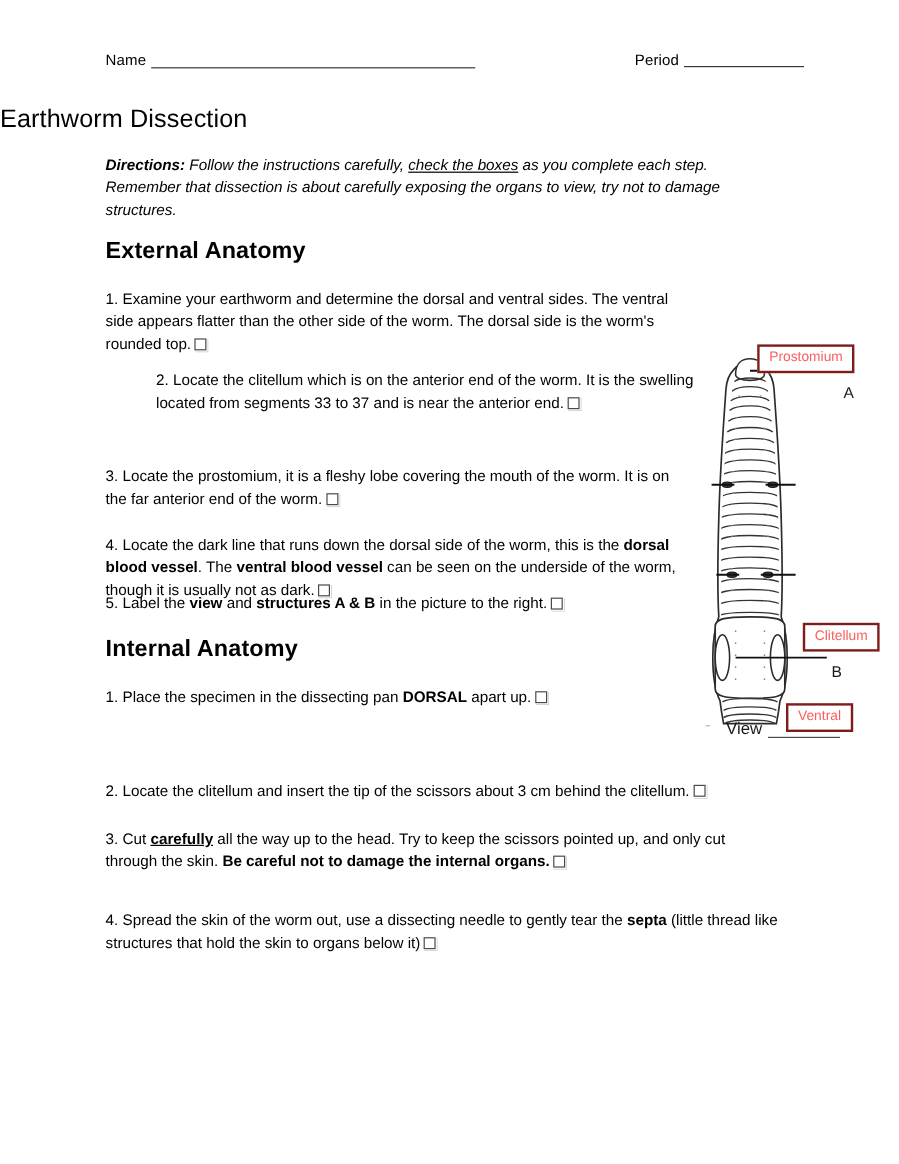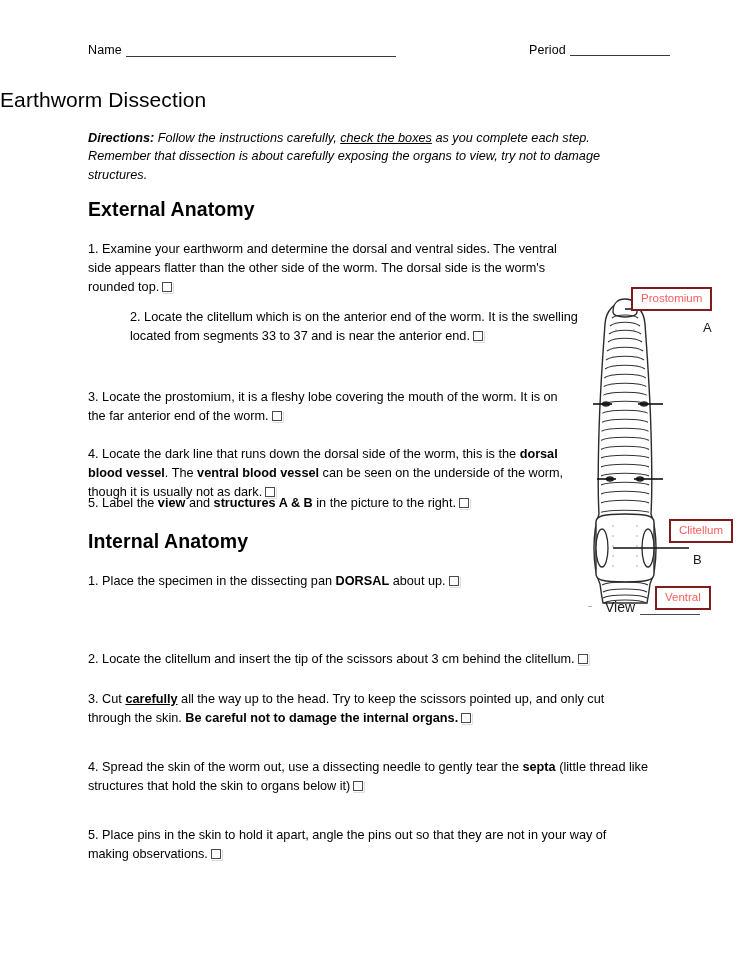--- a/index.html
+++ b/index.html
@@ -225,38 +225,35 @@
     <span>4.</span><span> Locate the dark line that runs down the dorsal side of the worm, this is the </span><b>dorsal blood vessel</b><span>. The </span><b>ventral blood vessel</b><span> can be seen on the underside of the worm, though it is usually not as dark.</span><span class="cbox"></span>
   </div>
 
   <div class="item" id="item-e5">
     <span>5.</span><span> Label the </span><b>view</b><span> and </span><b>structures A &amp; B</b><span> in the picture to the right.</span><span class="cbox"></span>
   </div>
 
   <h2 class="section" id="sec-internal">Internal Anatomy</h2>
 
   <div class="item" id="item-i1">
-    <span>1.</span><span>  Place the specimen in the dissecting pan </span><b>DORSAL</b><span> about up.</span><span class="cbox"></span>
+    <span>1.</span><span>  Place the specimen in the dissecting pan </span><b>DORSAL</b><span> apart up.</span><span class="cbox"></span>
   </div>
 
   <div class="item" id="item-i2">
     <span>2.</span><span>  Locate the clitellum and insert the tip of the scissors about 3 cm behind the clitellum.</span><span class="cbox"></span>
   </div>
 
   <div class="item" id="item-i3">
     <span>3.</span><span>  Cut </span><b><u>carefully</u></b><span> all the way up to the head.  Try to keep the scissors pointed up, and only cut through the skin. </span><b>Be careful not to damage the internal organs.</b><span class="cbox"></span>
   </div>
 
   <div class="item" id="item-i4">
     <span>4.</span><span>  Spread the skin of the worm out, use a dissecting needle to gently tear the </span><b>septa</b><span> (little thread like structures that hold the skin to organs below it)</span><span class="cbox"></span>
   </div>
 
-  <div class="item" id="item-i5">
-    <span>5.</span><span>  Place pins in the skin to hold it apart, angle the pins out so that they are not in your way of making observations.</span><span class="cbox"></span>
-  </div>
 
   <div class="figure">
 
     <svg width="166" height="345" viewBox="0 0 166 345">
       <defs>
         <clipPath id="bodyclip">
           <path d="M24 40 C24 26, 34 20, 42 20 C50 20, 60 26, 60 40
                    L66 160 L66 230 L70 248 L70 288 L66 298 L62 312 L60 322
                    L24 322 L22 312 L18 298 L14 288 L14 248 L18 230 L18 160 Z"></path>
         </clipPath>

